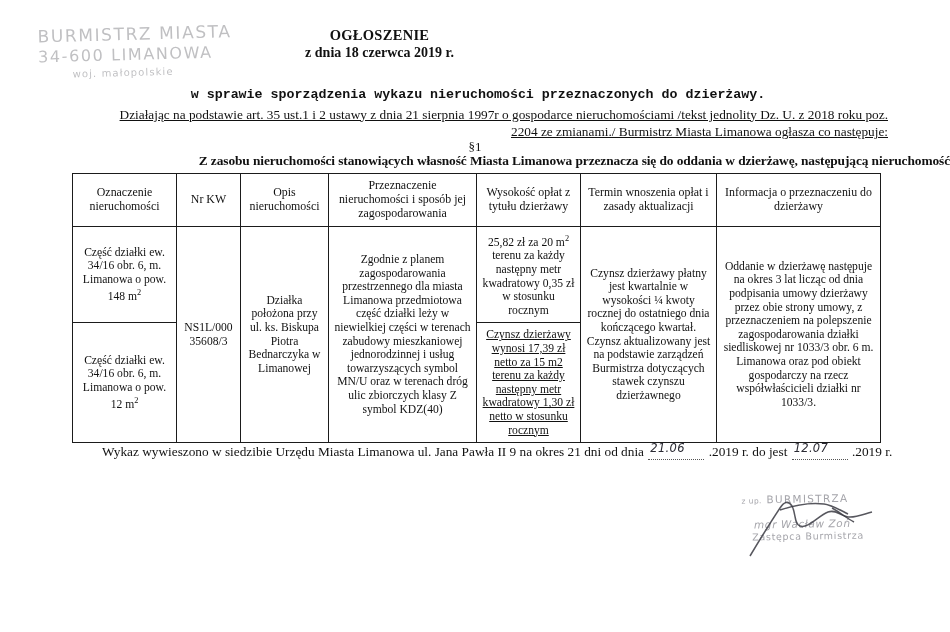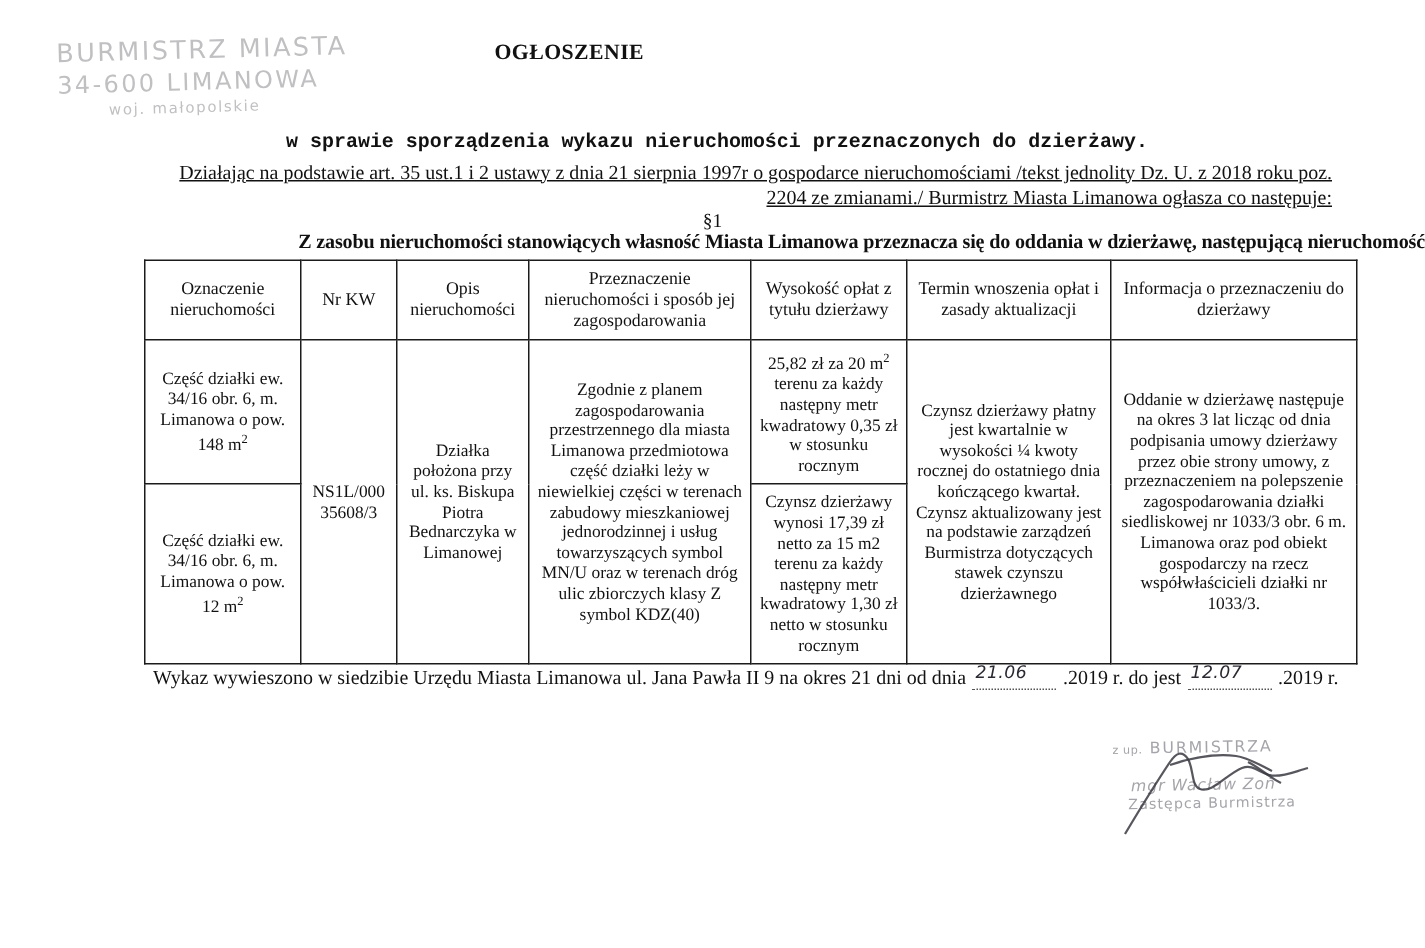--- a/index.html
+++ b/index.html
@@ -126,21 +126,20 @@
   }
 
   
   table.wykaz {
     position: absolute;
     left: 72px;
     top: 173px;
     width: 808px;
     border-collapse: collapse;
     table-layout: fixed;
-    margin-left: 24px;
   }
   table.wykaz th,
   table.wykaz td {
     border: 1px solid #1b1b1b;
     font-weight: normal;
     vertical-align: middle;
     text-align: center;
     font-size: 11.6px;
     line-height: 13.6px;
     padding: 2px 3px;
@@ -165,20 +164,21 @@
   td.tall-a { height: 84px; }
   td.tall-b { height: 96px; }
 
   .cell-fee-top {
     vertical-align: top;
     padding-top: 4px;
   }
   .cell-fee-bot {
     vertical-align: top;
     padding-top: 2px;
+    text-decoration: underline;
   }
   .fee-left {
     text-align: left;
     padding-left: 4px;
   }
 
   
   .footer-line {
     position: absolute;
     left: 78px;
@@ -275,20 +275,21 @@
 <div class="page">
 
   <div class="office-stamp">
     <div class="l1">BURMISTRZ MIASTA</div>
     <div class="l2">34-600 LIMANOWA</div>
     <div class="l3">woj. małopolskie</div>
   </div>
 
   <div class="title-block">
     <div class="t1">OGŁOSZENIE</div>
+    <div class="t3">z dnia 18 czerwca 2019 r.</div>
   </div>
 
   <div class="intro">
     <div class="subject">w sprawie sporządzenia wykazu nieruchomości przeznaczonych do dzierżawy.</div>
     <div class="legal">Działając na podstawie art. 35 ust.1 i 2 ustawy z dnia 21 sierpnia 1997r o gospodarce nieruchomościami /tekst jednolity Dz. U. z 2018 roku poz. 2204 ze zmianami./ Burmistrz Miasta Limanowa ogłasza co następuje:</div>
   </div>
 
   <div class="par-sign">§1</div>
   <div class="lead">Z zasobu nieruchomości stanowiących własność Miasta Limanowa przeznacza się do oddania w dzierżawę, następującą nieruchomość</div>
 

